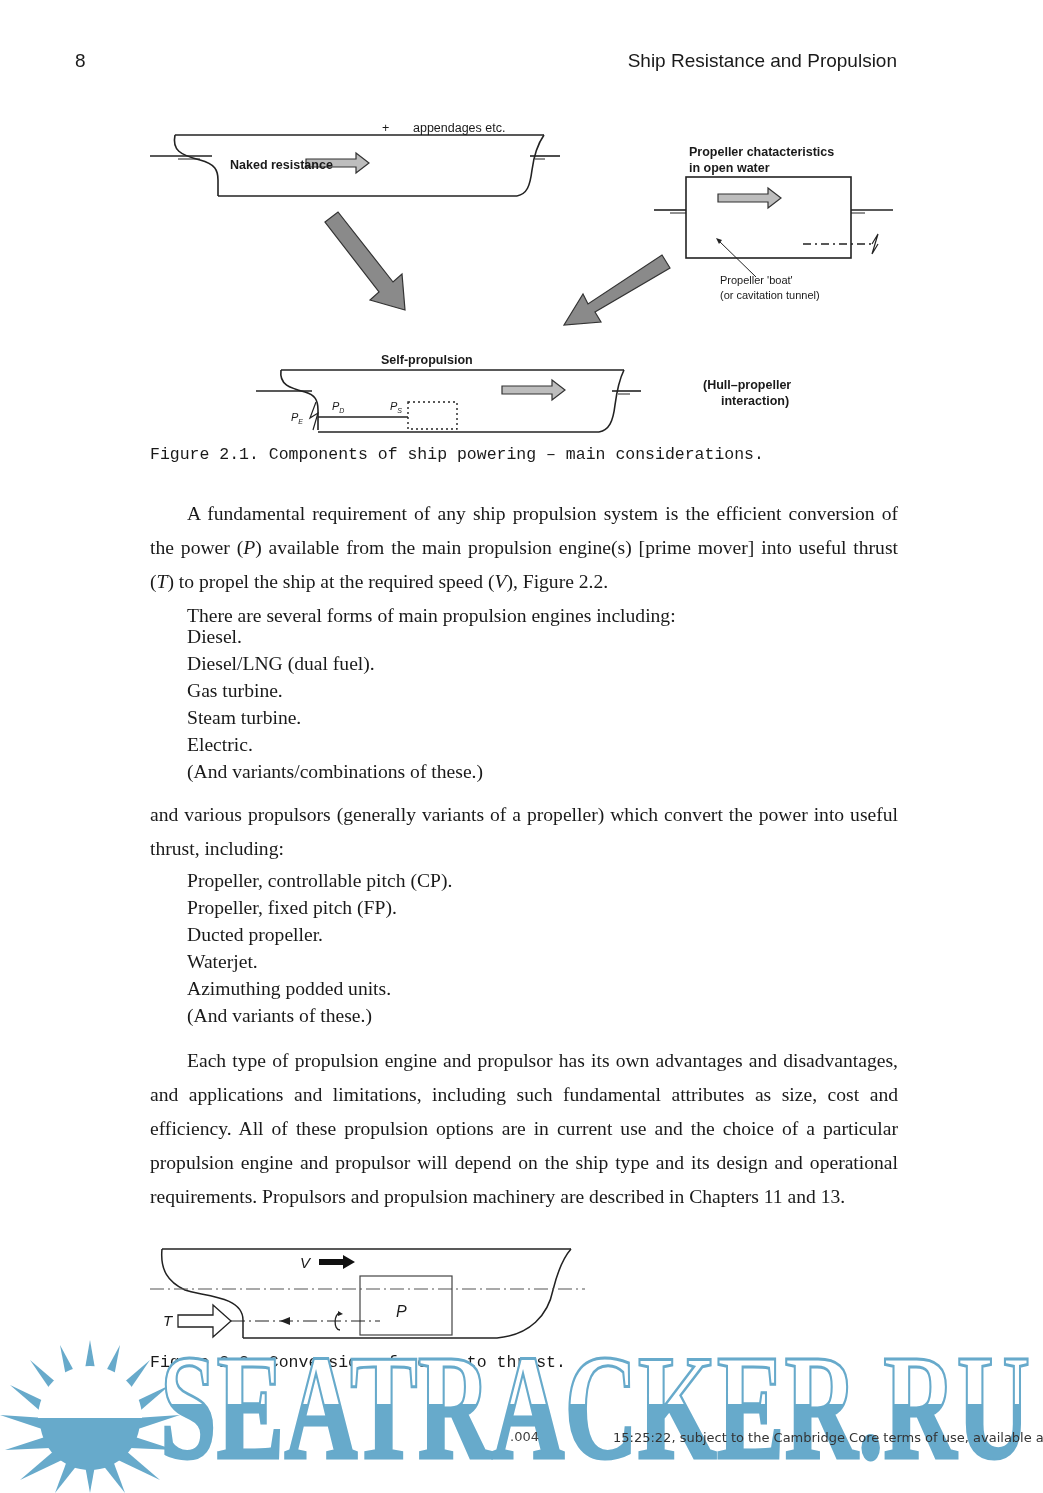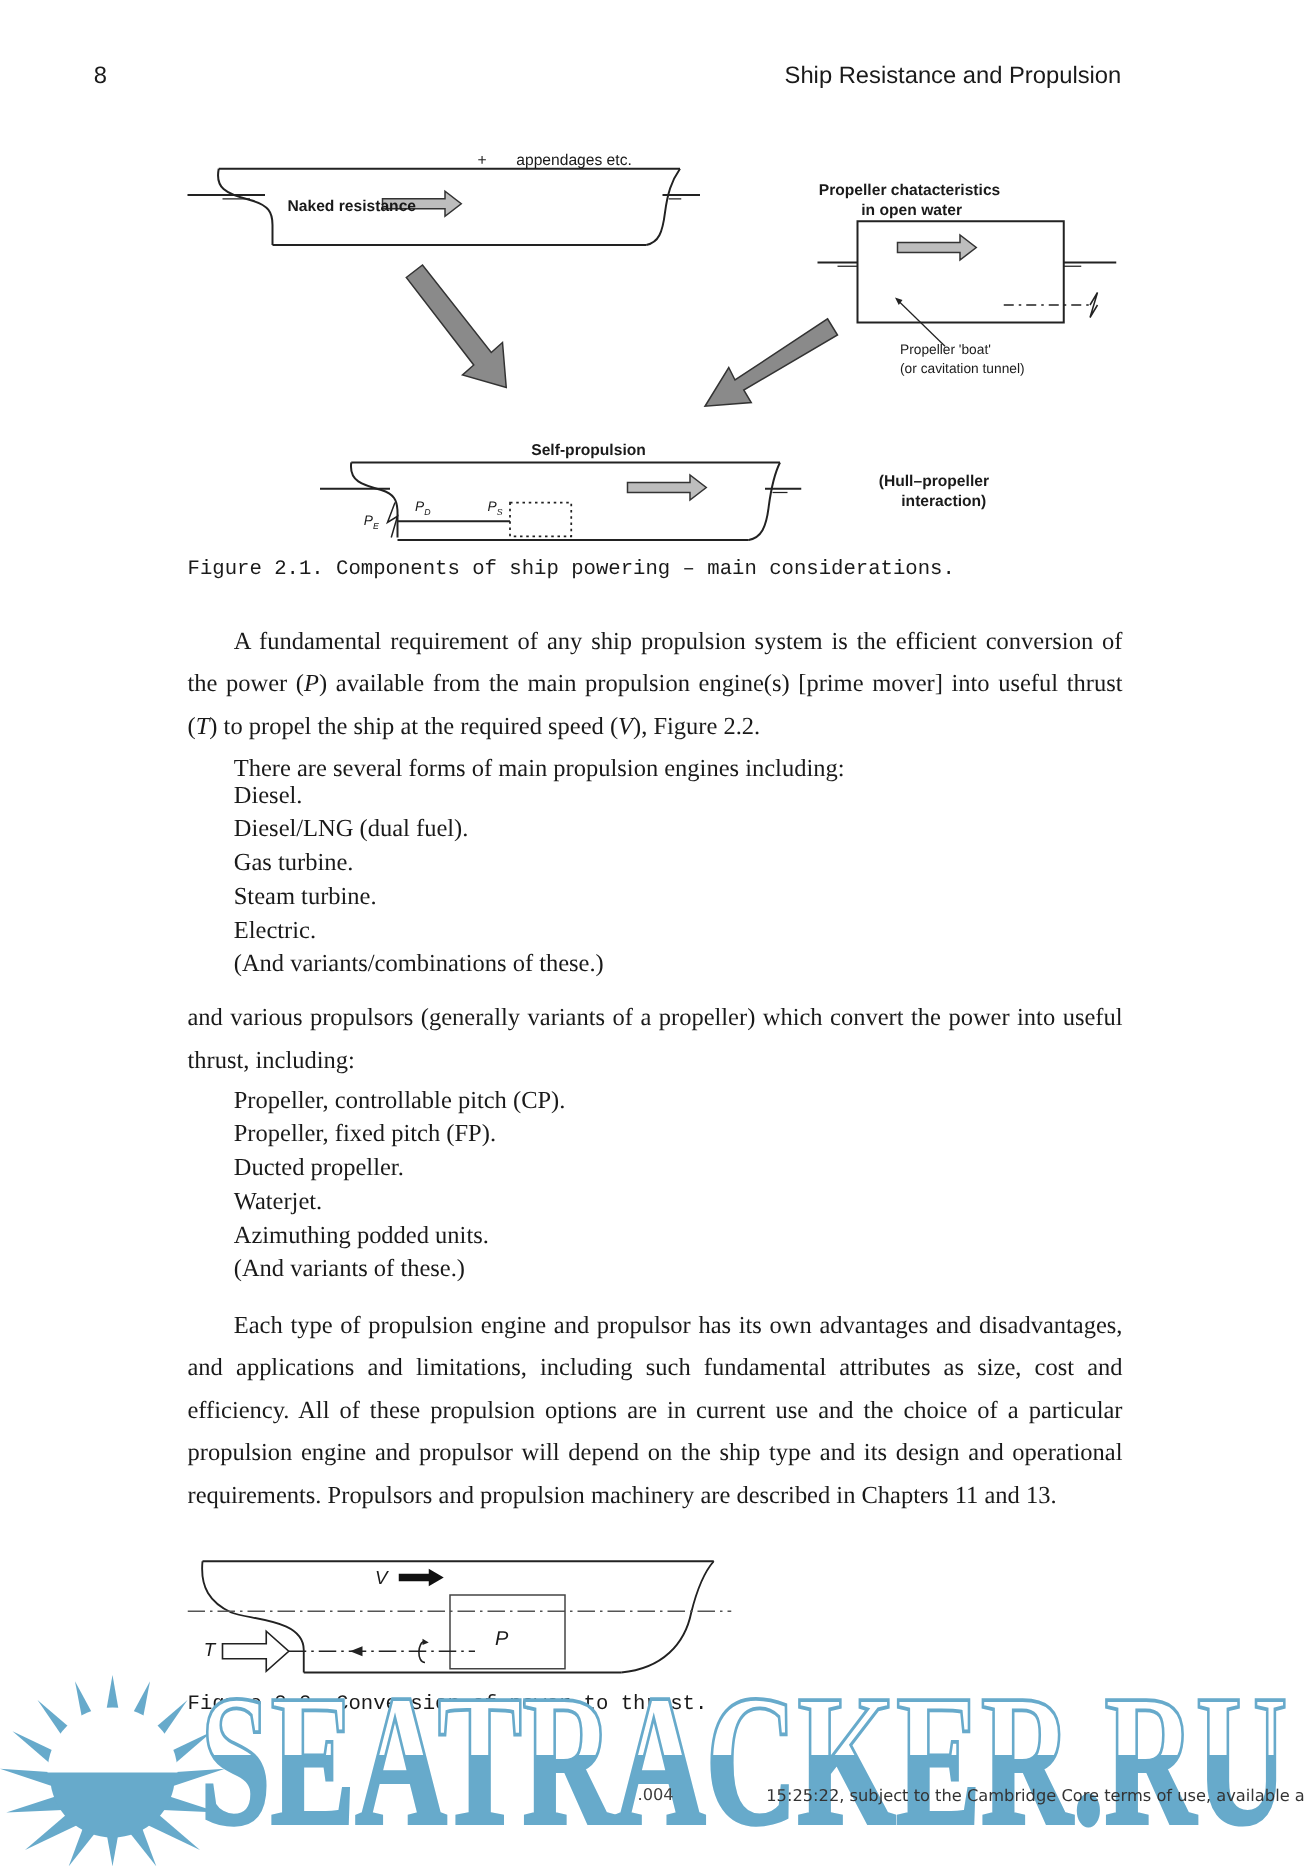--- a/index.html
+++ b/index.html
@@ -75,26 +75,26 @@
       <rect x="408" y="402" width="49" height="27" stroke-dasharray="2,3" stroke-width="1.4"></rect>
       <path d="M316,402 L310,418 L318,413 L313,430" stroke-width="1.2"></path>
     </g>
     <use href="#grayArrow" x="502" y="390"></use>
   </svg>
 
   <div class="abs fig-lbl bold" style="left:230px;top:20px;margin-top:38px;">Naked resistance</div>
   <div class="abs fig-lbl" style="left:382px;top:21px;">+</div>
   <div class="abs fig-lbl" style="left:413px;top:21px;">appendages etc.</div>
 
-  <div class="abs fig-lbl bold" style="left:655px;top:45px;">Propeller chatacteristics</div>
+  <div class="abs fig-lbl bold" style="left:689px;top:45px;">Propeller chatacteristics</div>
   <div class="abs fig-lbl bold" style="left:689px;top:61px;">in open water</div>
   <div class="abs fig-lbl" style="left:720px;top:174px;font-size:11px;">Propeller 'boat'</div>
   <div class="abs fig-lbl" style="left:720px;top:189px;font-size:11px;">(or cavitation tunnel)</div>
 
-  <div class="abs fig-lbl bold" style="left:381px;top:253px;margin-left:44px;">Self-propulsion</div>
+  <div class="abs fig-lbl bold" style="left:381px;top:253px;">Self-propulsion</div>
   <div class="abs fig-lbl bold" style="left:703px;top:278px;">(Hull–propeller</div>
   <div class="abs fig-lbl bold" style="left:721px;top:294px;">interaction)</div>
 
   <div class="abs fig-lbl" style="left:291px;top:311px;font-style:italic;font-size:11px;"><span>P</span><sub style="font-size:7px;">E</sub></div>
   <div class="abs fig-lbl" style="left:332px;top:300px;font-style:italic;font-size:11px;"><span>P</span><sub style="font-size:7px;">D</sub></div>
   <div class="abs fig-lbl" style="left:390px;top:300px;font-style:italic;font-size:11px;"><span>P</span><sub style="font-size:7px;">S</sub></div>
 </div>
 <div class="abs caption" style="left:150px;top:445px;">Figure 2.1.  Components of ship powering – main considerations.</div>
 
 <div class="abs para" style="top:497px;">

